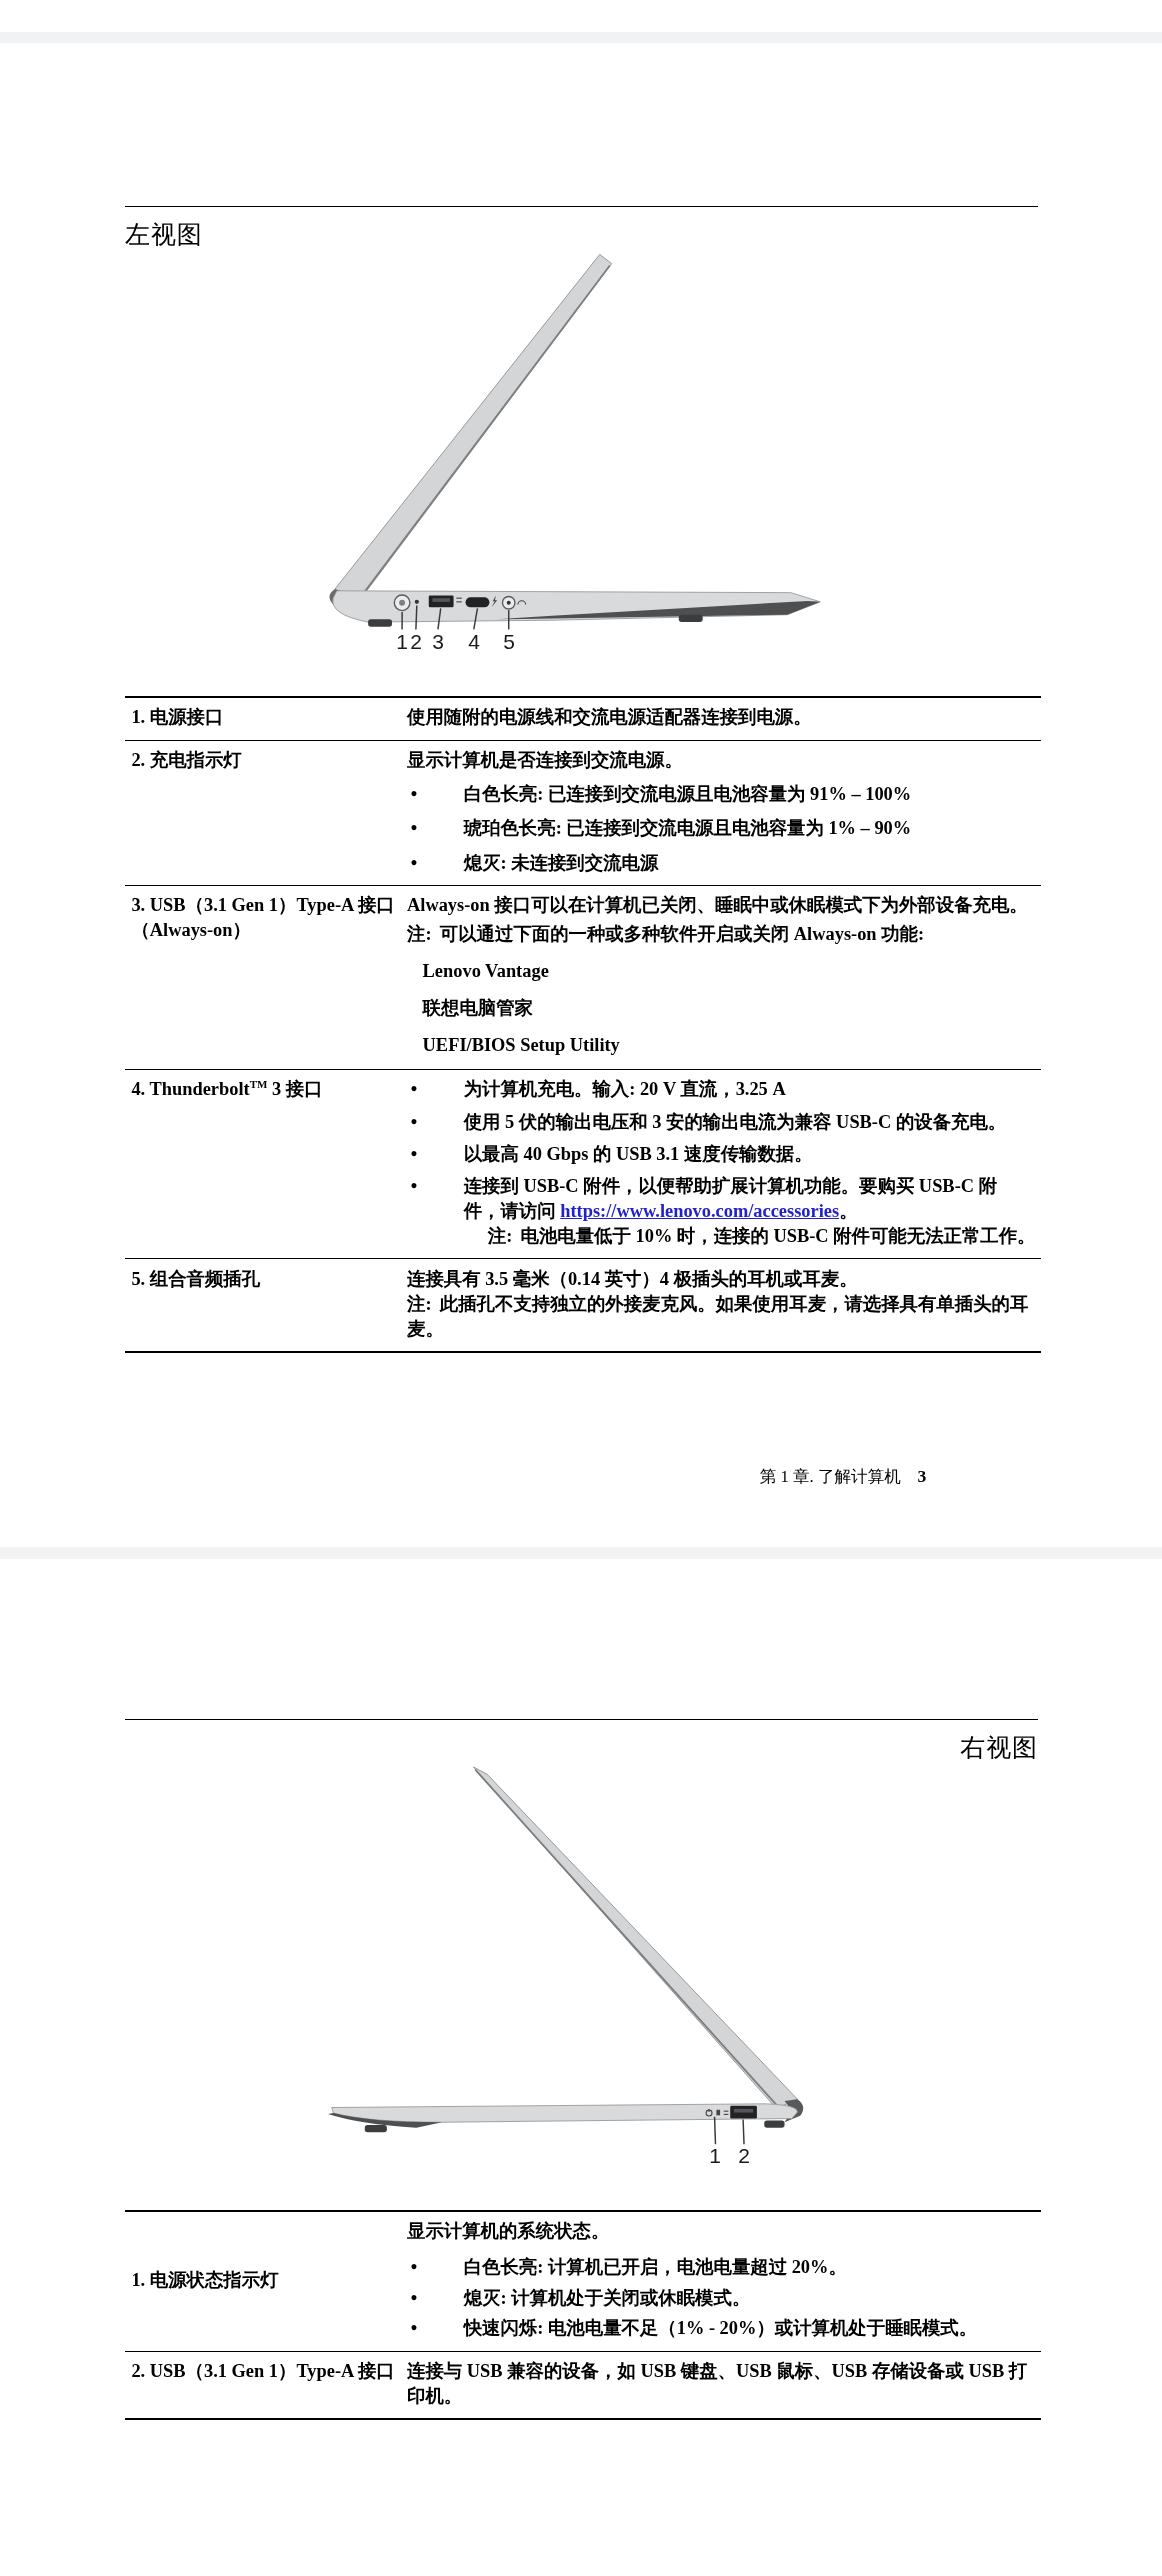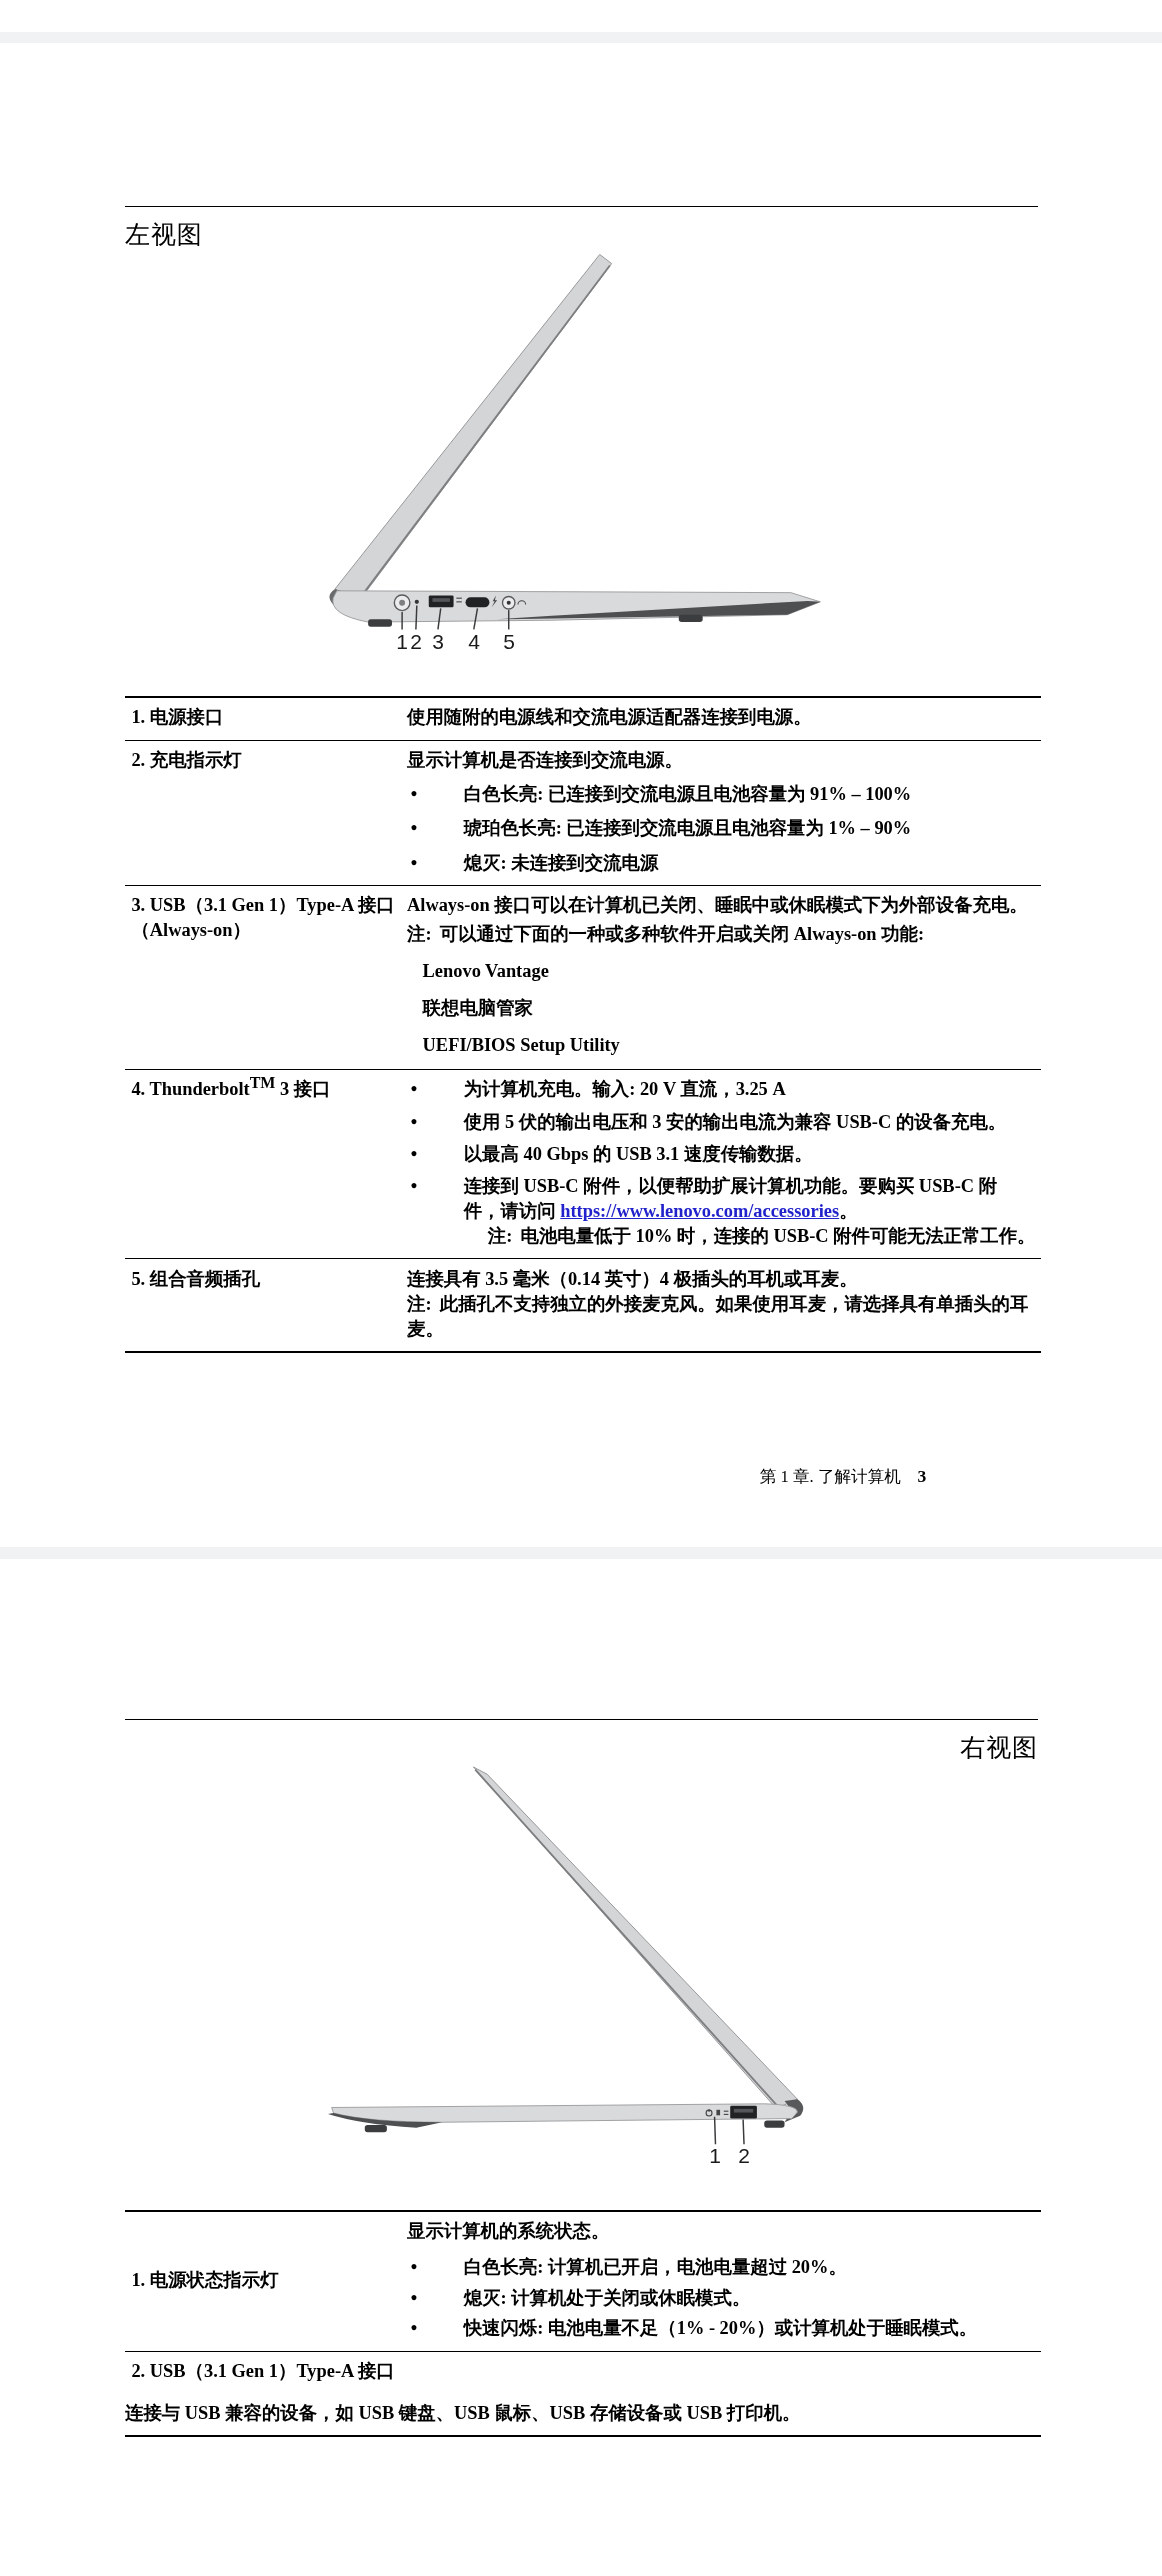--- a/index.html
+++ b/index.html
@@ -44,31 +44,31 @@
   .t-row{display:flex;border-top:1.8px solid #000;}
   .t-row:first-child{border-top:none;align-items:center;}
   .col1{width:282px;box-sizing:border-box;padding:7.4px 11px 9.2px 6.4px;flex:none;}
   .col2{flex:1;box-sizing:border-box;padding:7.4px 5.5px 9.2px 0;}
   .bullet{display:flex;margin-top:9.2px;}
   .bullet .dot{width:13px;flex:none;margin-left:3.7px;}
   .bullet .bt{flex:1;padding-right:13px;margin-left:40px;}
   .note{margin-top:3.7px;}
   .note .nl{margin-right:8.3px;}
   .sw-item{margin-left:15.6px;margin-top:12px;}
-  sup{font-size:16px;line-height:0;font-family:Liberation Serif, serif;}
+  sup{font-size:11px;line-height:0;font-family:Liberation Serif, serif;}
   a.doc-link{color:#2222cc;text-decoration:underline;}
 
   
   #table-left .r1{min-height:38px;}
   #table-left .r2{min-height:122px;}
   #table-left .r3{min-height:183px;}
   #table-left .r4{min-height:177px;}
   #table-left .r5{min-height:72px;}
   #table-right .r1{min-height:132px;}
-  #table-right .r2{min-height:52px;flex-direction:column;}
+  #table-right .r2{min-height:52px;}
 
   
   .page-footer{
     position:absolute;top:1466px;left:633px;width:420px;text-align:center;
     font-size:16.6px;line-height:20px;
   }
   .page-footer .pageno{font-weight:bold;font-size:17.5px;margin-left:16.6px;}
 </style>
 </head>
 <body>

